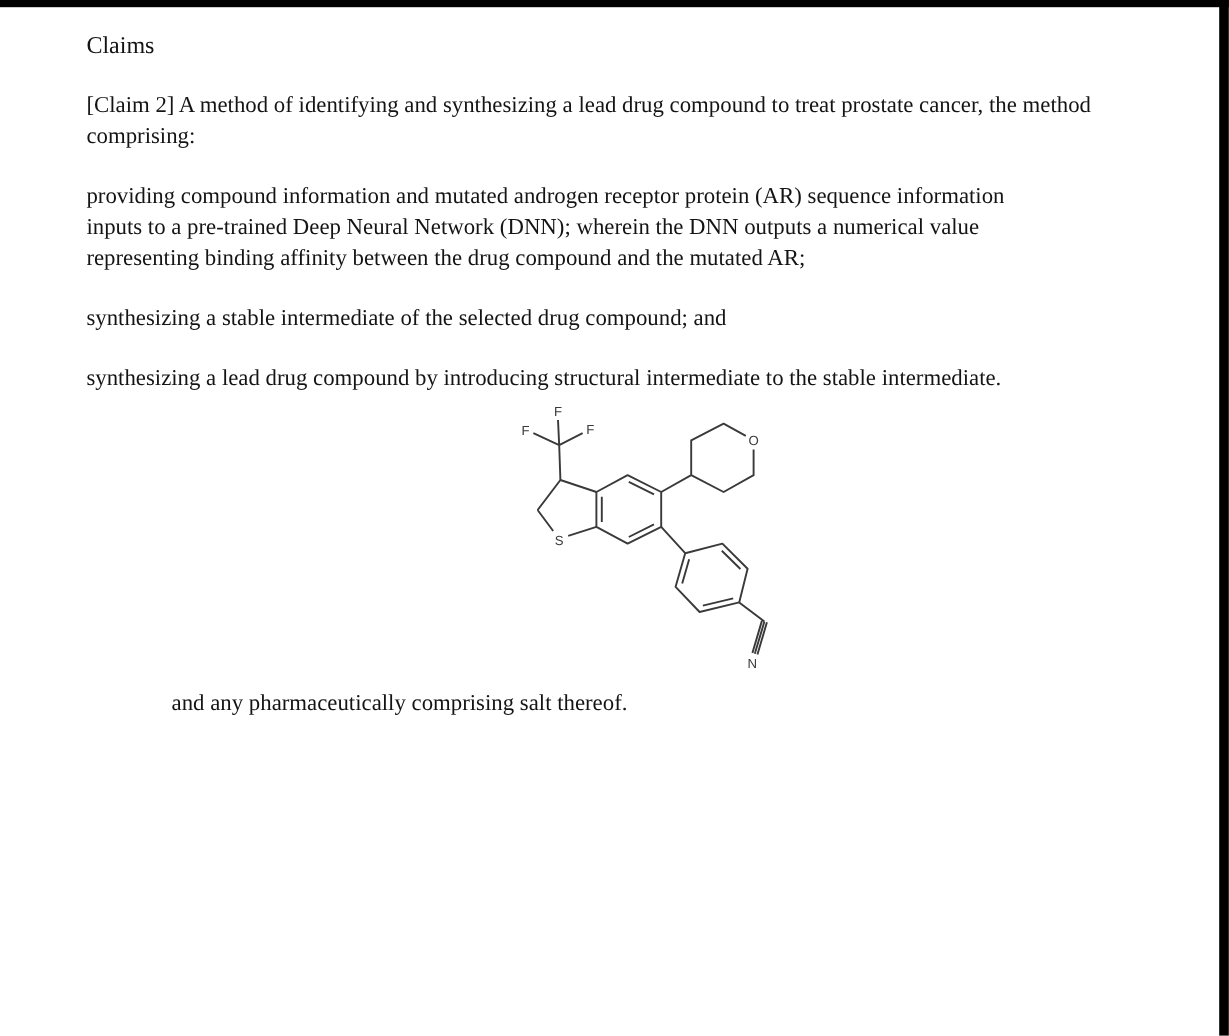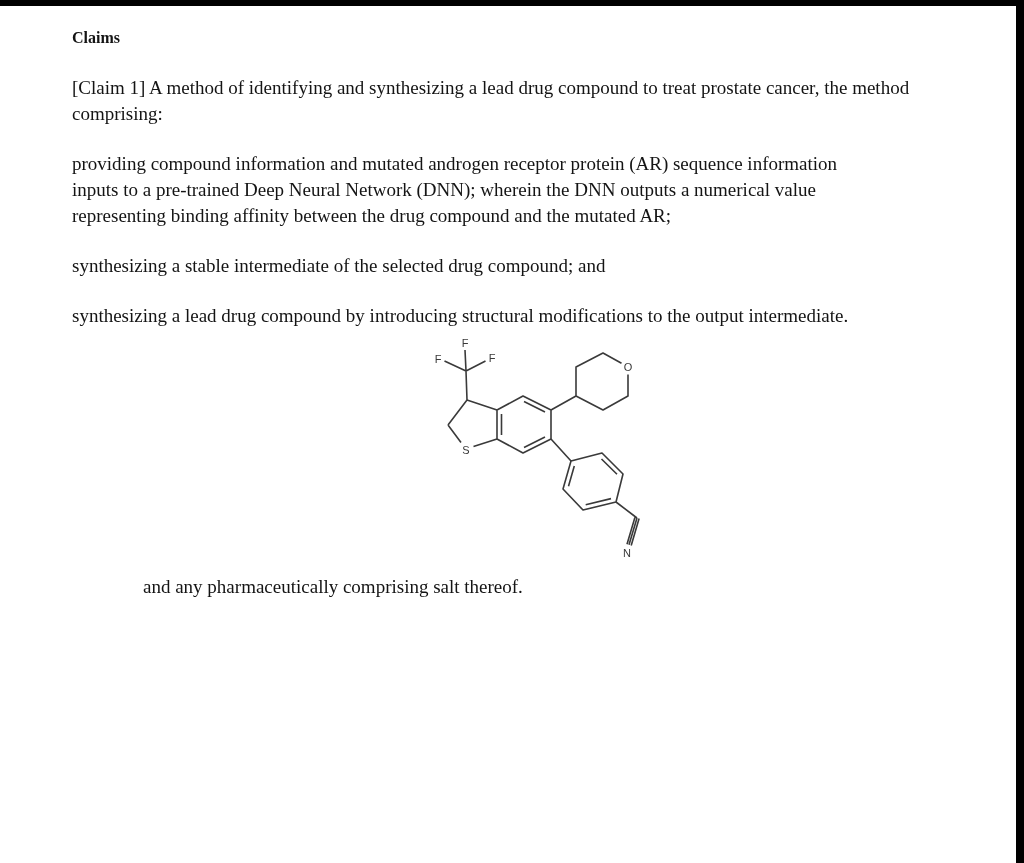--- a/index.html
+++ b/index.html
@@ -11,21 +11,21 @@
     font-family:"Liberation Serif", serif;
   }
   .bar-top   { position:absolute; top:0; left:0; width:1024px; height:6px; background:#000; }
   .bar-right { position:absolute; top:0; left:1016px; width:8px; height:863px; background:#000; }
 
   .doc {
     position:absolute; left:72px; top:25px; width:858px;
     color:#141414;
     font-size:19px; line-height:26px;
   }
-  .doc h1 { font-size:16px; line-height:26px; font-weight:bold; margin:0; }
+  .doc h1 { font-size:20px; line-height:26px; font-weight:normal; margin:0; }
   .doc p  { margin:24px 0 0 0; }
   .steps p { width:790px; }
   .closing { margin-left:71px !important; margin-top:3px !important; }
 
   figure.formula {
     margin:0 0 0 352px;
     width:244px; height:242px;
   }
   .formula svg { display:block; width:244px; height:242px; }
   .formula .bond { stroke:#3a3a3a; stroke-width:1.6; fill:none; stroke-linejoin:round; }
@@ -36,26 +36,26 @@
 </style>
 </head>
 <body>
 
 <div class="bar-top"></div>
 <div class="bar-right"></div>
 
 <div class="doc">
   <h1>Claims</h1>
 
-  <p>[Claim 1] A method of identifying and synthesizing a lead drug compound to treat prostate cancer, the method comprising:</p>
+  <p>[Claim 2] A method of identifying and synthesizing a lead drug compound to treat prostate cancer, the method comprising:</p>
 
   <div class="steps">
     <p>providing compound information and mutated androgen receptor protein (AR) sequence information inputs to a pre-trained Deep Neural Network (DNN); wherein the DNN outputs a numerical value representing binding affinity between the drug compound and the mutated AR;</p>
     <p>synthesizing a stable intermediate of the selected drug compound; and</p>
-    <p>synthesizing a lead drug compound by introducing structural modifications to the output intermediate.</p>
+    <p>synthesizing a lead drug compound by introducing structural intermediate to the stable intermediate.</p>
   </div>
 
 
   <figure class="formula">
     <svg viewBox="424 503 244 242" xmlns="http://www.w3.org/2000/svg">
 
       <path class="bond" d="M467,574 L466,545 M466,545 L465,524 M466,545 L444.5,535 M466,545 L485.5,535"></path>
 
       <path class="bond" d="M467,574 L448,599 M448,599 L461,616.5 M473.5,620.5 L497,613 M497,584 L467,574"></path>
 

